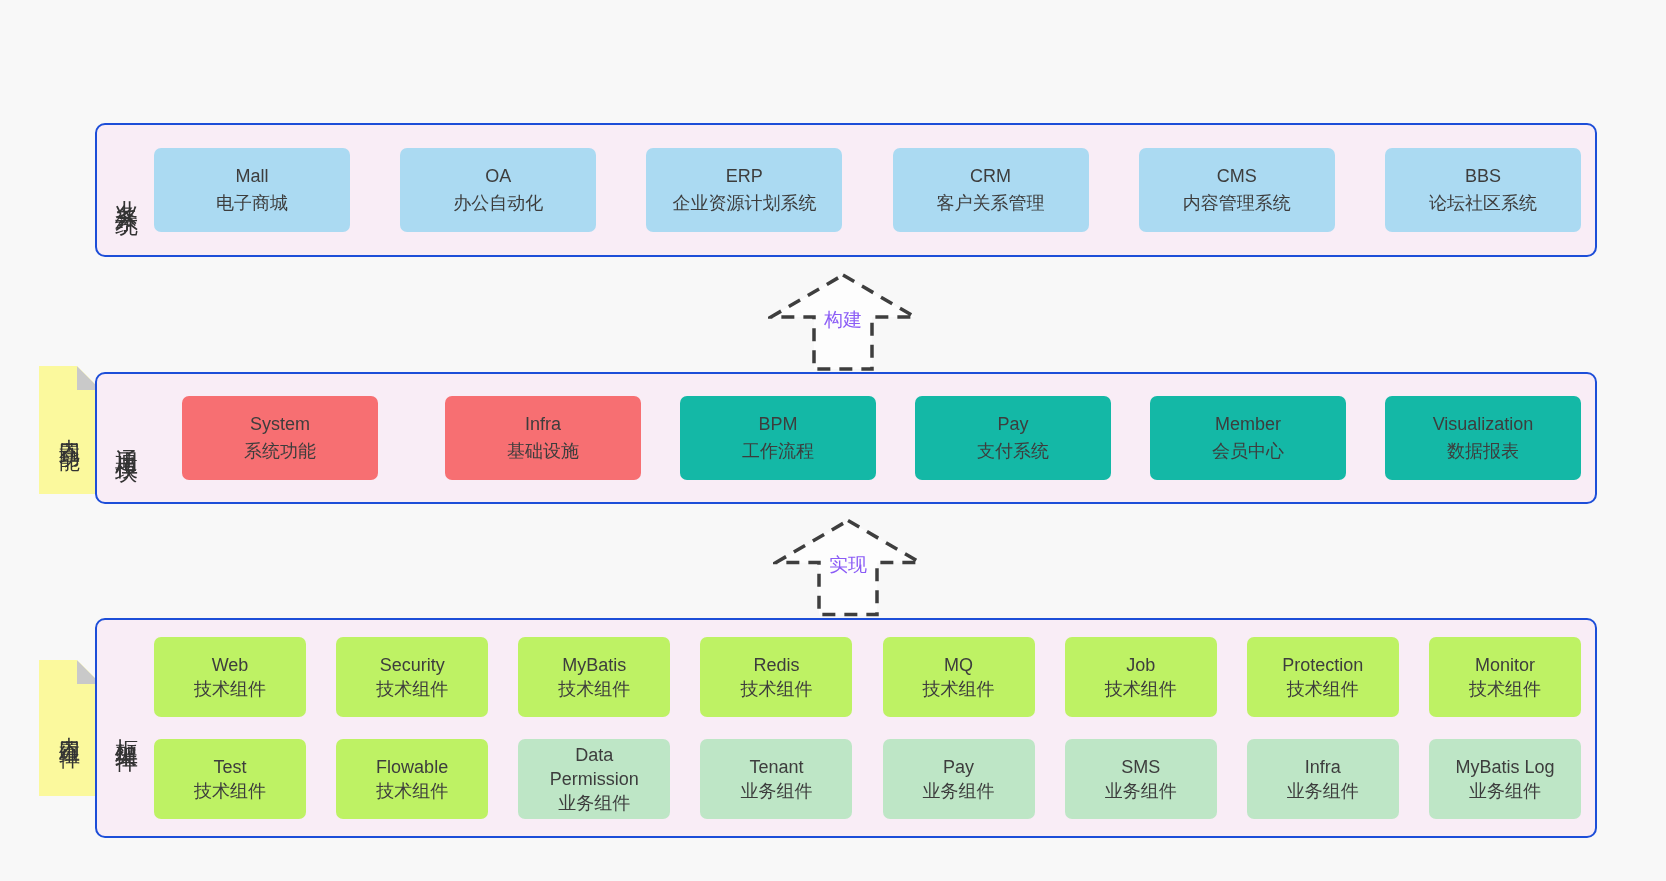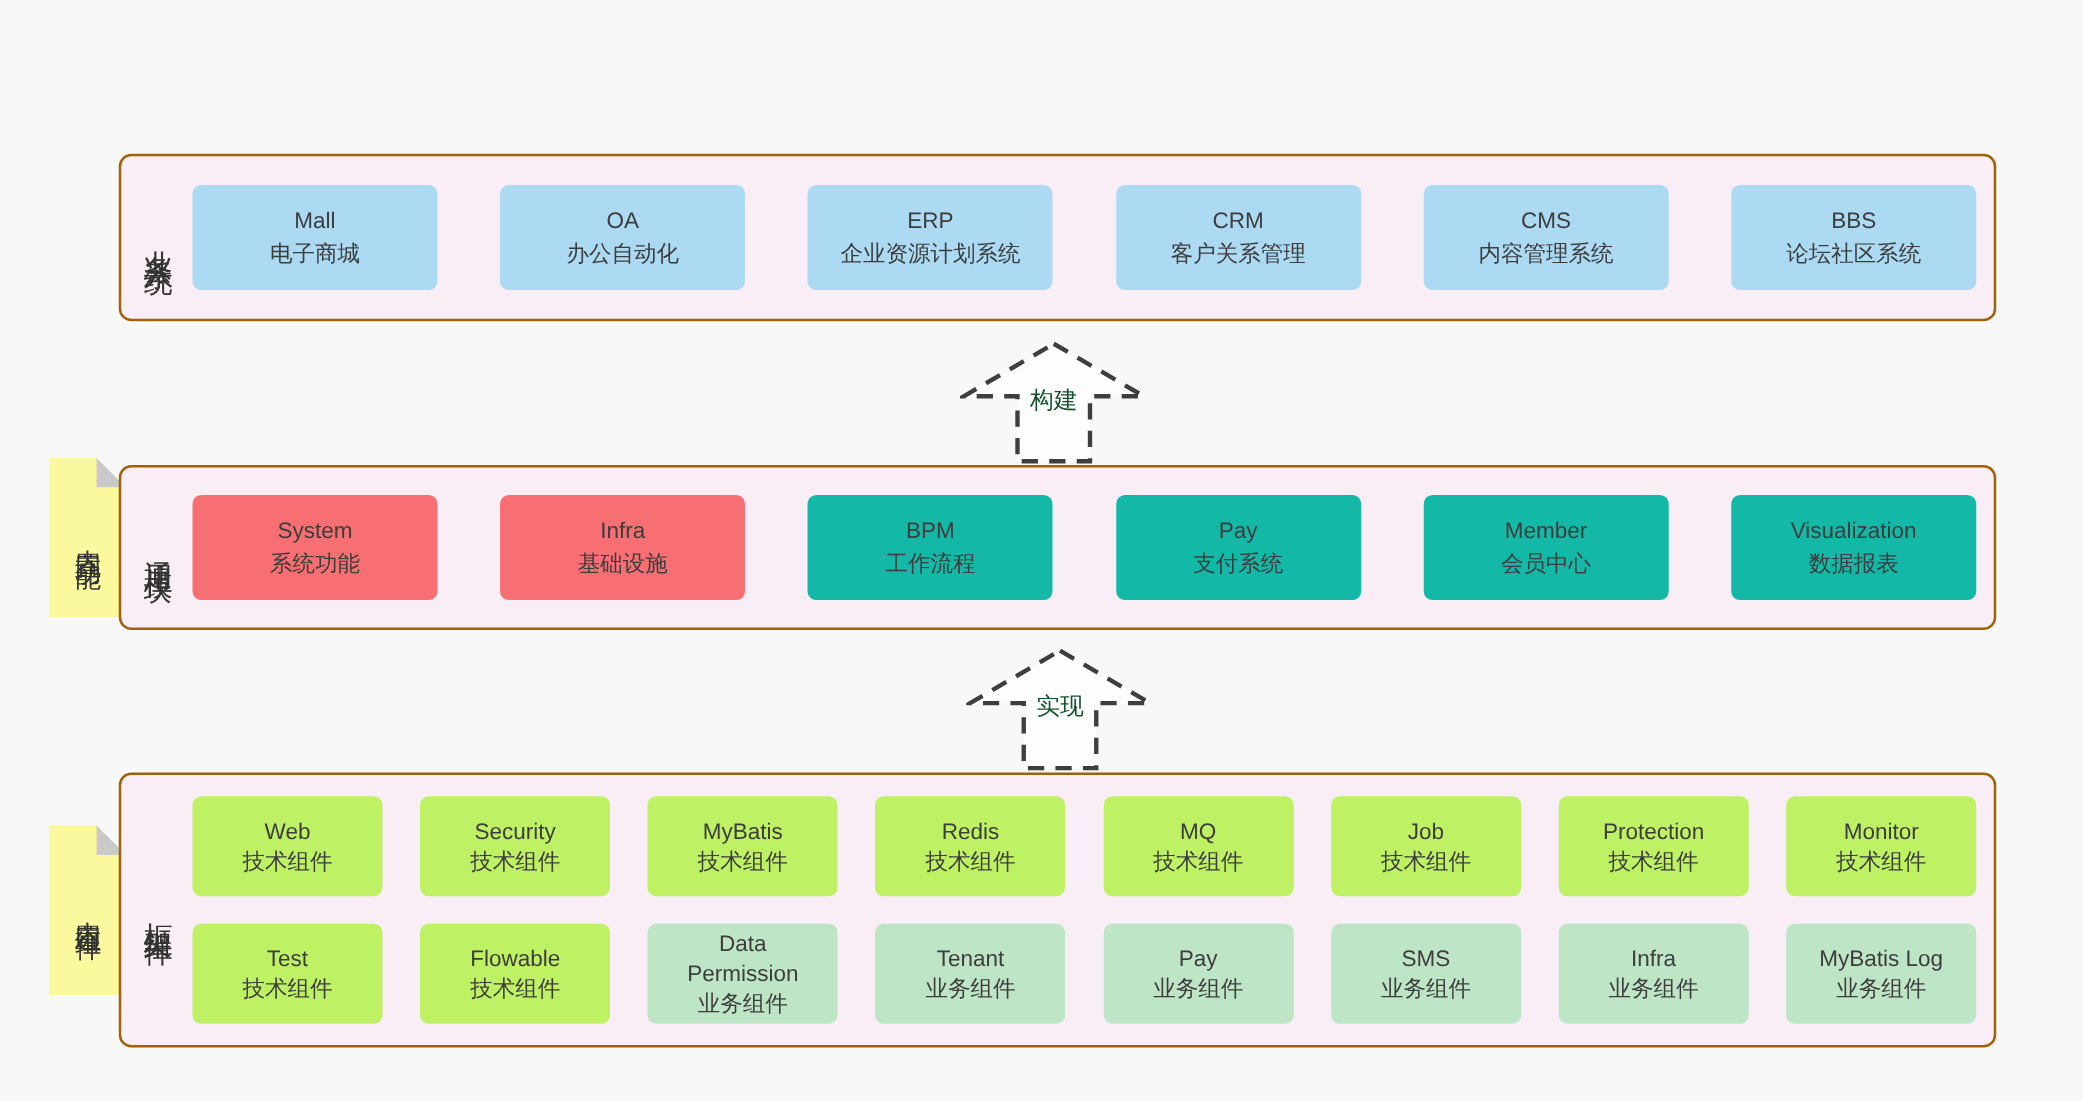--- a/index.html
+++ b/index.html
@@ -1,40 +1,40 @@
 <!DOCTYPE html>
 <html><head>
 <meta charset="utf-8">
 <style>
   html,body { margin:0; padding:0; background:#f8f8f8; font-family:"Liberation Sans",sans-serif; }
   .canvas { position:relative; width:1666px; height:881px; overflow:hidden; }
 
   
   .layer { position:absolute; left:95px; width:1502px; box-sizing:border-box;
-           background:#f9edf6; border:2px solid #a16207; border-radius:10px;
+           background:#f9edf6; border:2px solid #1d4ed8; border-radius:10px;
            display:flex; align-items:center; z-index:1; }
   #layer-business   { top:123px; height:134px; }
   #layer-modules    { top:372px; height:132px; }
   #layer-components { top:618px; height:220px; }
 
   .vlabel { writing-mode:vertical-rl; text-orientation:upright; font-size:23px;
             color:#333; letter-spacing:4px; line-height:1; flex:0 0 auto;
             margin:0 16px 0 18px; }
   .rows { flex:1; display:flex; flex-direction:column; gap:22px; padding-right:14px; }
   .row  { display:flex; justify-content:space-between; }
 
   
   .b { box-sizing:border-box; border-radius:7px; display:flex; flex-direction:column;
        align-items:center; justify-content:center; text-align:center;
        color:#3d3d3d; font-size:18px; line-height:27px; padding:2px 10px; }
   #layer-business .b, #layer-modules .b { width:196px; height:84px; }
   #layer-components .b { width:152px; height:80px; line-height:24px; padding:2px 12px; }
 
   .blue   { background:#abdaf2; }
-  .red    { background:#f76f72; }
+  .red    { background:#f76f72;margin-left:28px; }
   .pink   { background:#14b8a6; }
   .green  { background:#bef264; }
   .lgreen { background:#bee6c6; }
 
   
   .sticky { position:absolute; left:39px; width:62px; background:#fbf99d; z-index:0;
             clip-path:polygon(0 0, calc(100% - 24px) 0, 100% 24px, 100% 100%, 0 100%);
             display:flex; align-items:center; justify-content:center; }
   .sticky .fold { position:absolute; top:0; right:0; width:24px; height:24px;
                   background:#c9c9c9; clip-path:polygon(0 0, 100% 100%, 0 100%); }
@@ -42,21 +42,21 @@
                    color:#333; letter-spacing:4px; line-height:1; }
   #sticky-functions  { top:366px; height:128px; }
   #sticky-components { top:660px; height:136px; }
 
   
   .arrow { position:absolute; width:150px; z-index:0; }
   #arrow-build     { left:768px; top:272px; height:100px; }
   #arrow-implement { left:773px; top:517px; height:101px; }
   .arrow svg { display:block; width:100%; height:100%; }
   .arrow-label { position:absolute; left:0; right:0; top:35px; text-align:center;
-                 font-size:19px; color:#14532d; }
+                 font-size:19px; color:#8b5cf6; }
 </style>
 </head>
 <body>
 
 <div class="canvas">
 
   <div class="layer" id="layer-business">
     <div class="vlabel">业务系统</div>
     <div class="rows">
       <div class="row">

